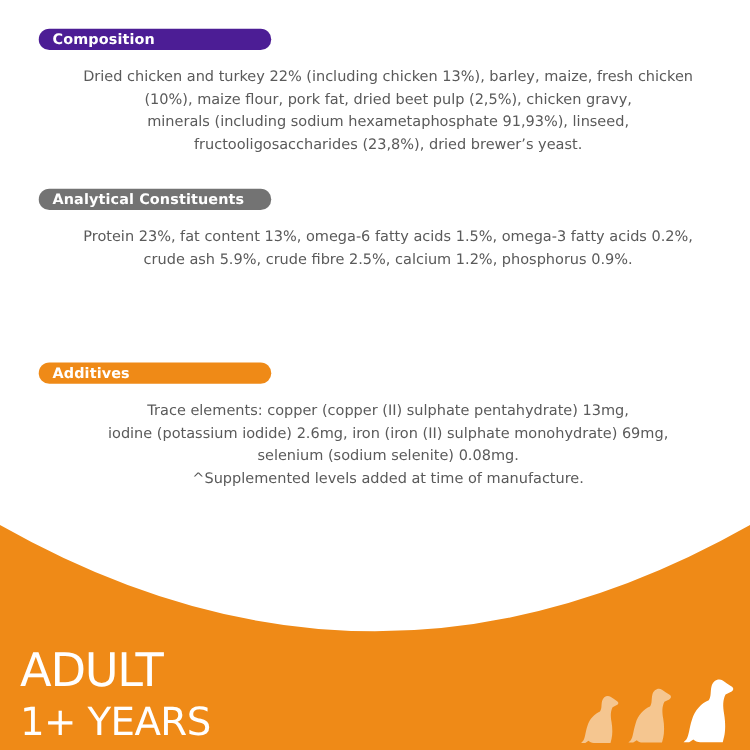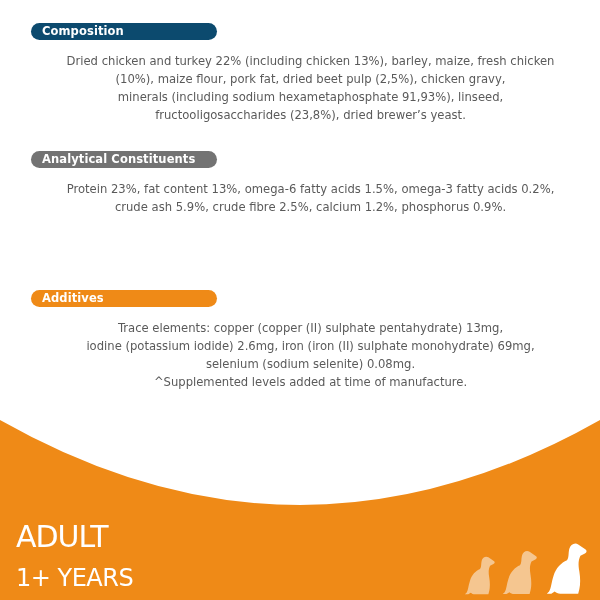--- a/index.html
+++ b/index.html
@@ -64,28 +64,28 @@
     .age-block {
       position: absolute;
       left: 16px;
       top: 514px;
       z-index: 2;
       color: #ffffff;
       font-family: "DejaVu Sans", sans-serif;
     }
     .age-title {
       display: block;
-      font-size: 30px;
+      font-size: 37px;
       line-height: 46px;
       font-weight: normal;
       letter-spacing: -1px;
     }
     .age-sub {
       display: block;
-      font-size: 24px;
+      font-size: 31px;
       line-height: 36px;
       font-weight: normal;
       letter-spacing: -0.5px;
     }
     .dogs {
       position: absolute;
       left: 462px;
       top: 540px;
       width: 130px;
       height: 56px;
@@ -97,21 +97,21 @@
     }
   </style>
 </head>
 <body>
 
 <svg class="bg-curve" viewBox="0 0 600 600" xmlns="http://www.w3.org/2000/svg">
   <path d="M0,420 Q300,590 600,420 L600,600 L0,600 Z" fill="#EF8A17"></path>
 </svg>
 
 <div class="section" id="sec-composition">
-  <span class="pill" style="background:#0c4a6e">Composition</span>
+  <span class="pill" style="background:#4c1d95">Composition</span>
   <div class="body-text">
     <span class="line">Dried chicken and turkey 22% (including chicken 13%), barley, maize, fresh chicken</span>
     <span class="line">(10%), maize flour, pork fat, dried beet pulp (2,5%), chicken gravy,</span>
     <span class="line">minerals (including sodium hexametaphosphate 91,93%), linseed,</span>
     <span class="line">fructooligosaccharides (23,8%), dried brewer’s yeast.</span>
   </div>
 </div>
 
 <div class="section" id="sec-analytical">
   <span class="pill" style="background:#737373">Analytical Constituents</span>

